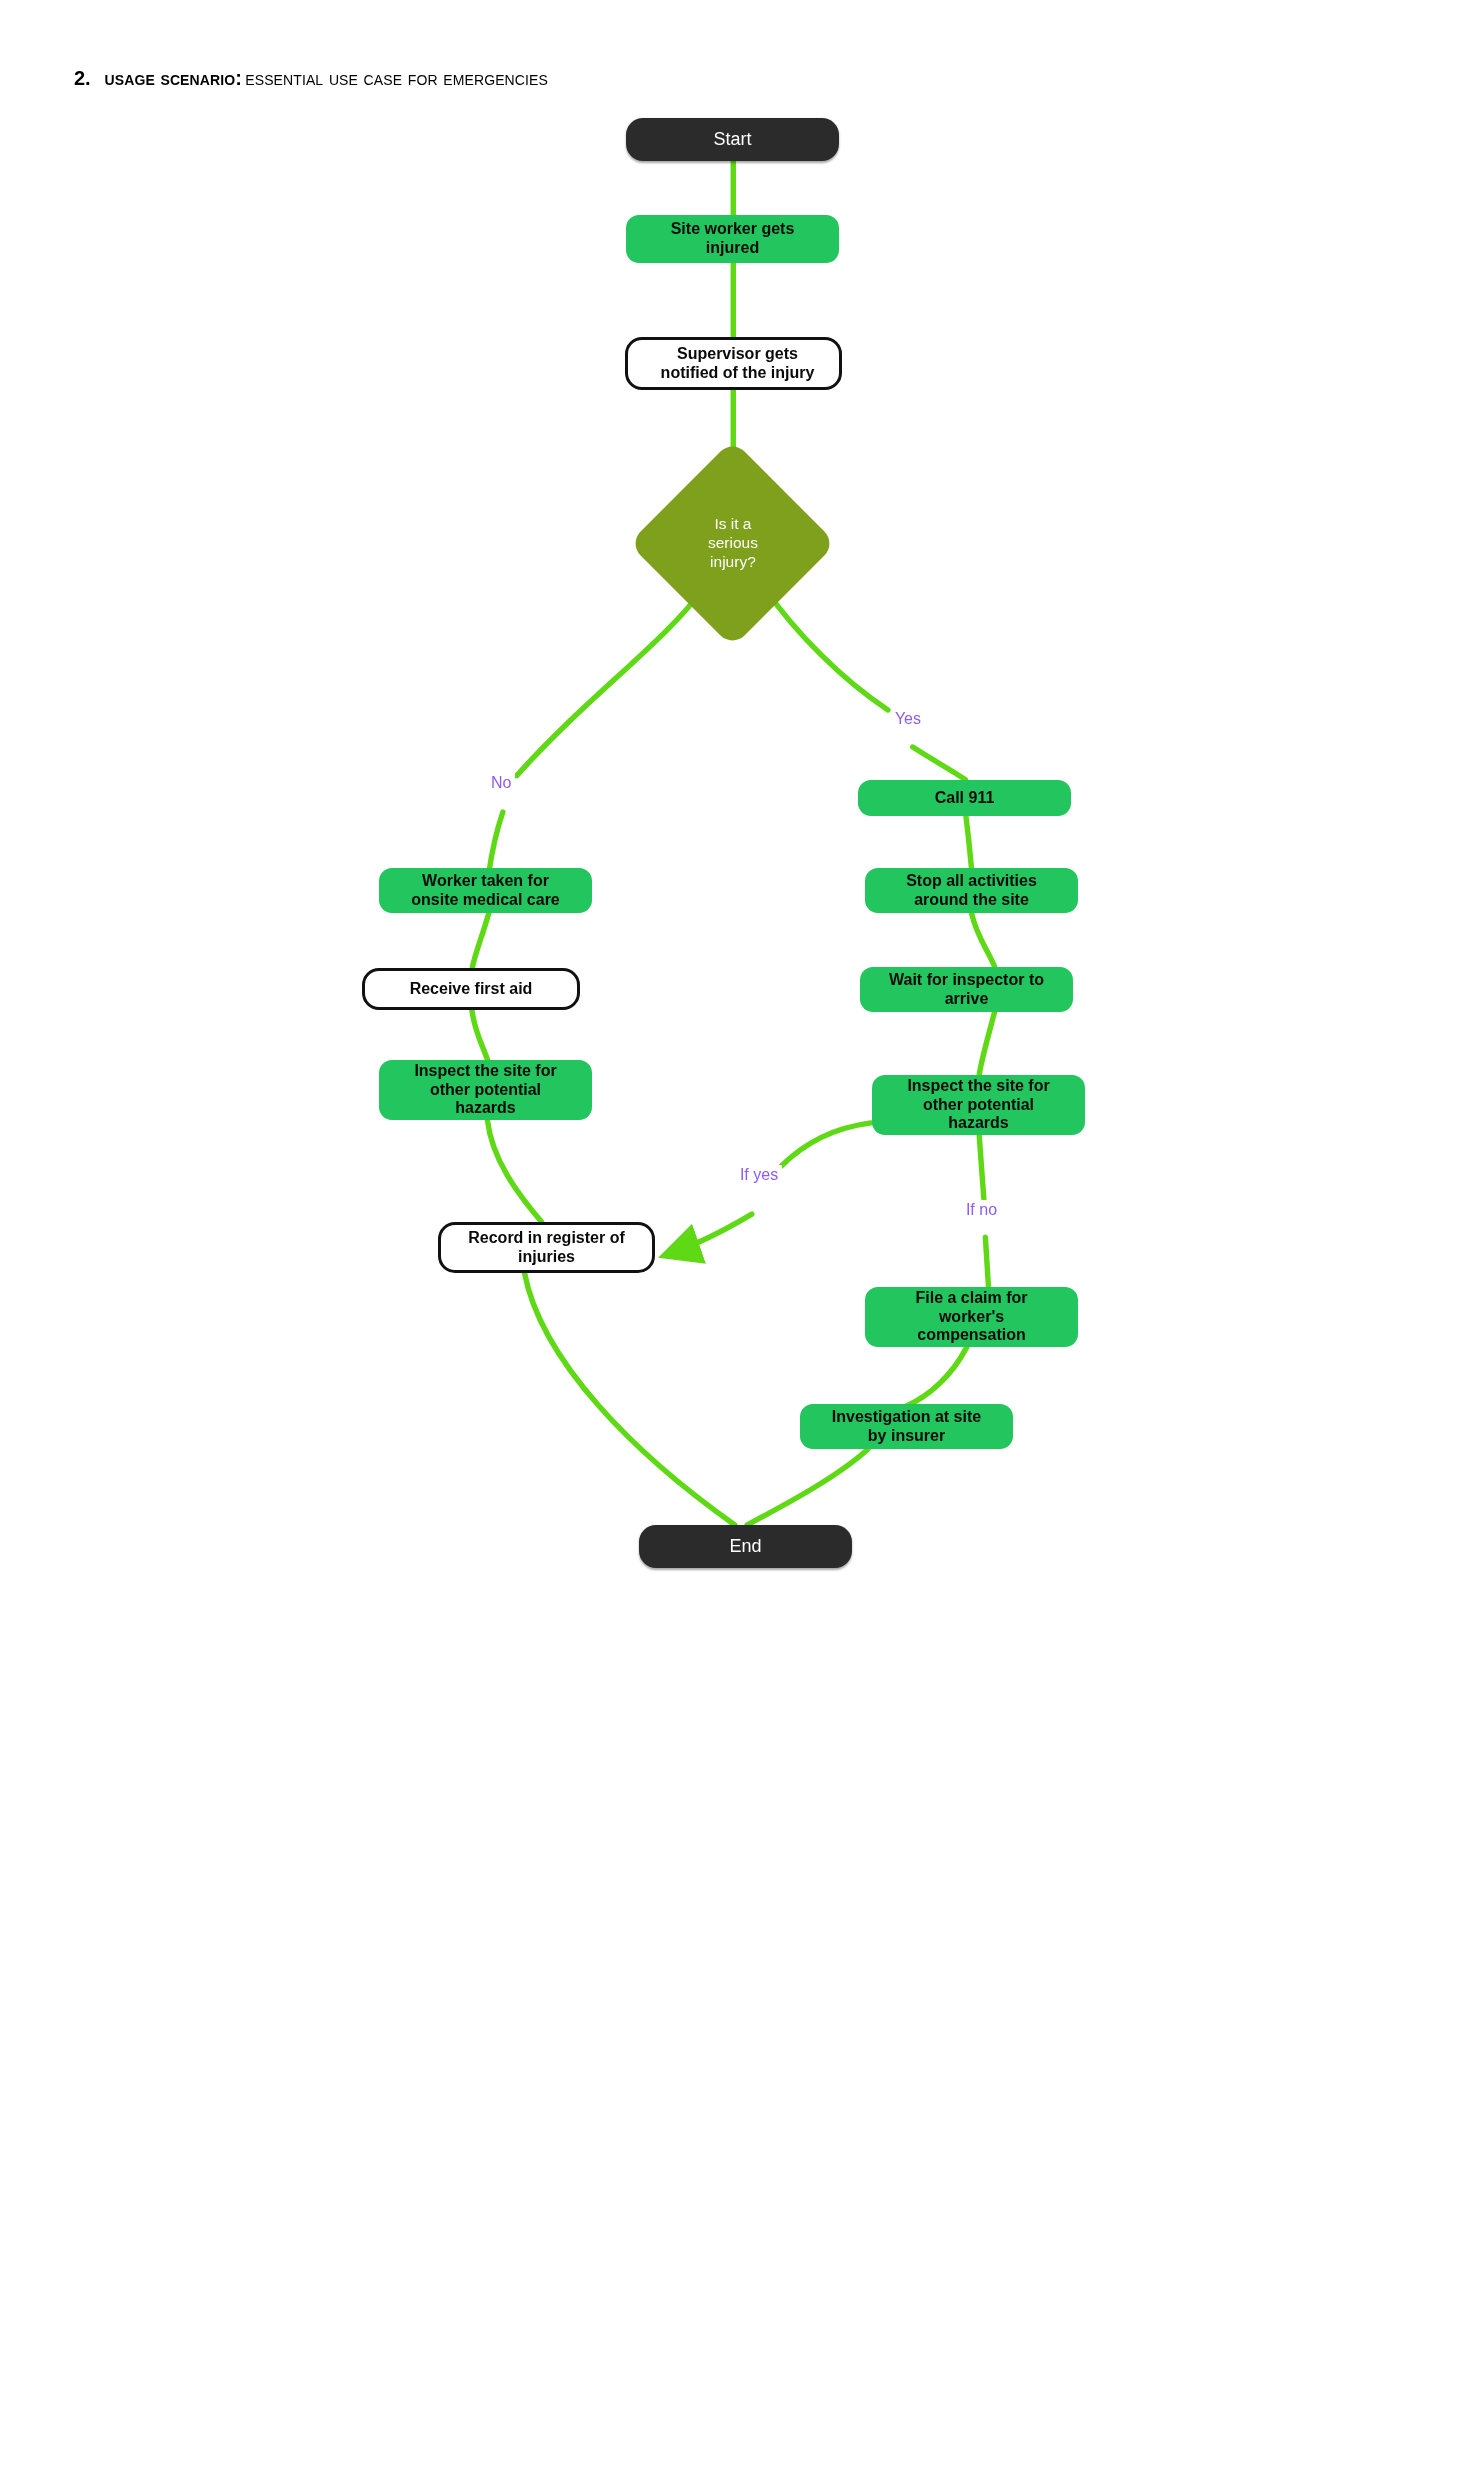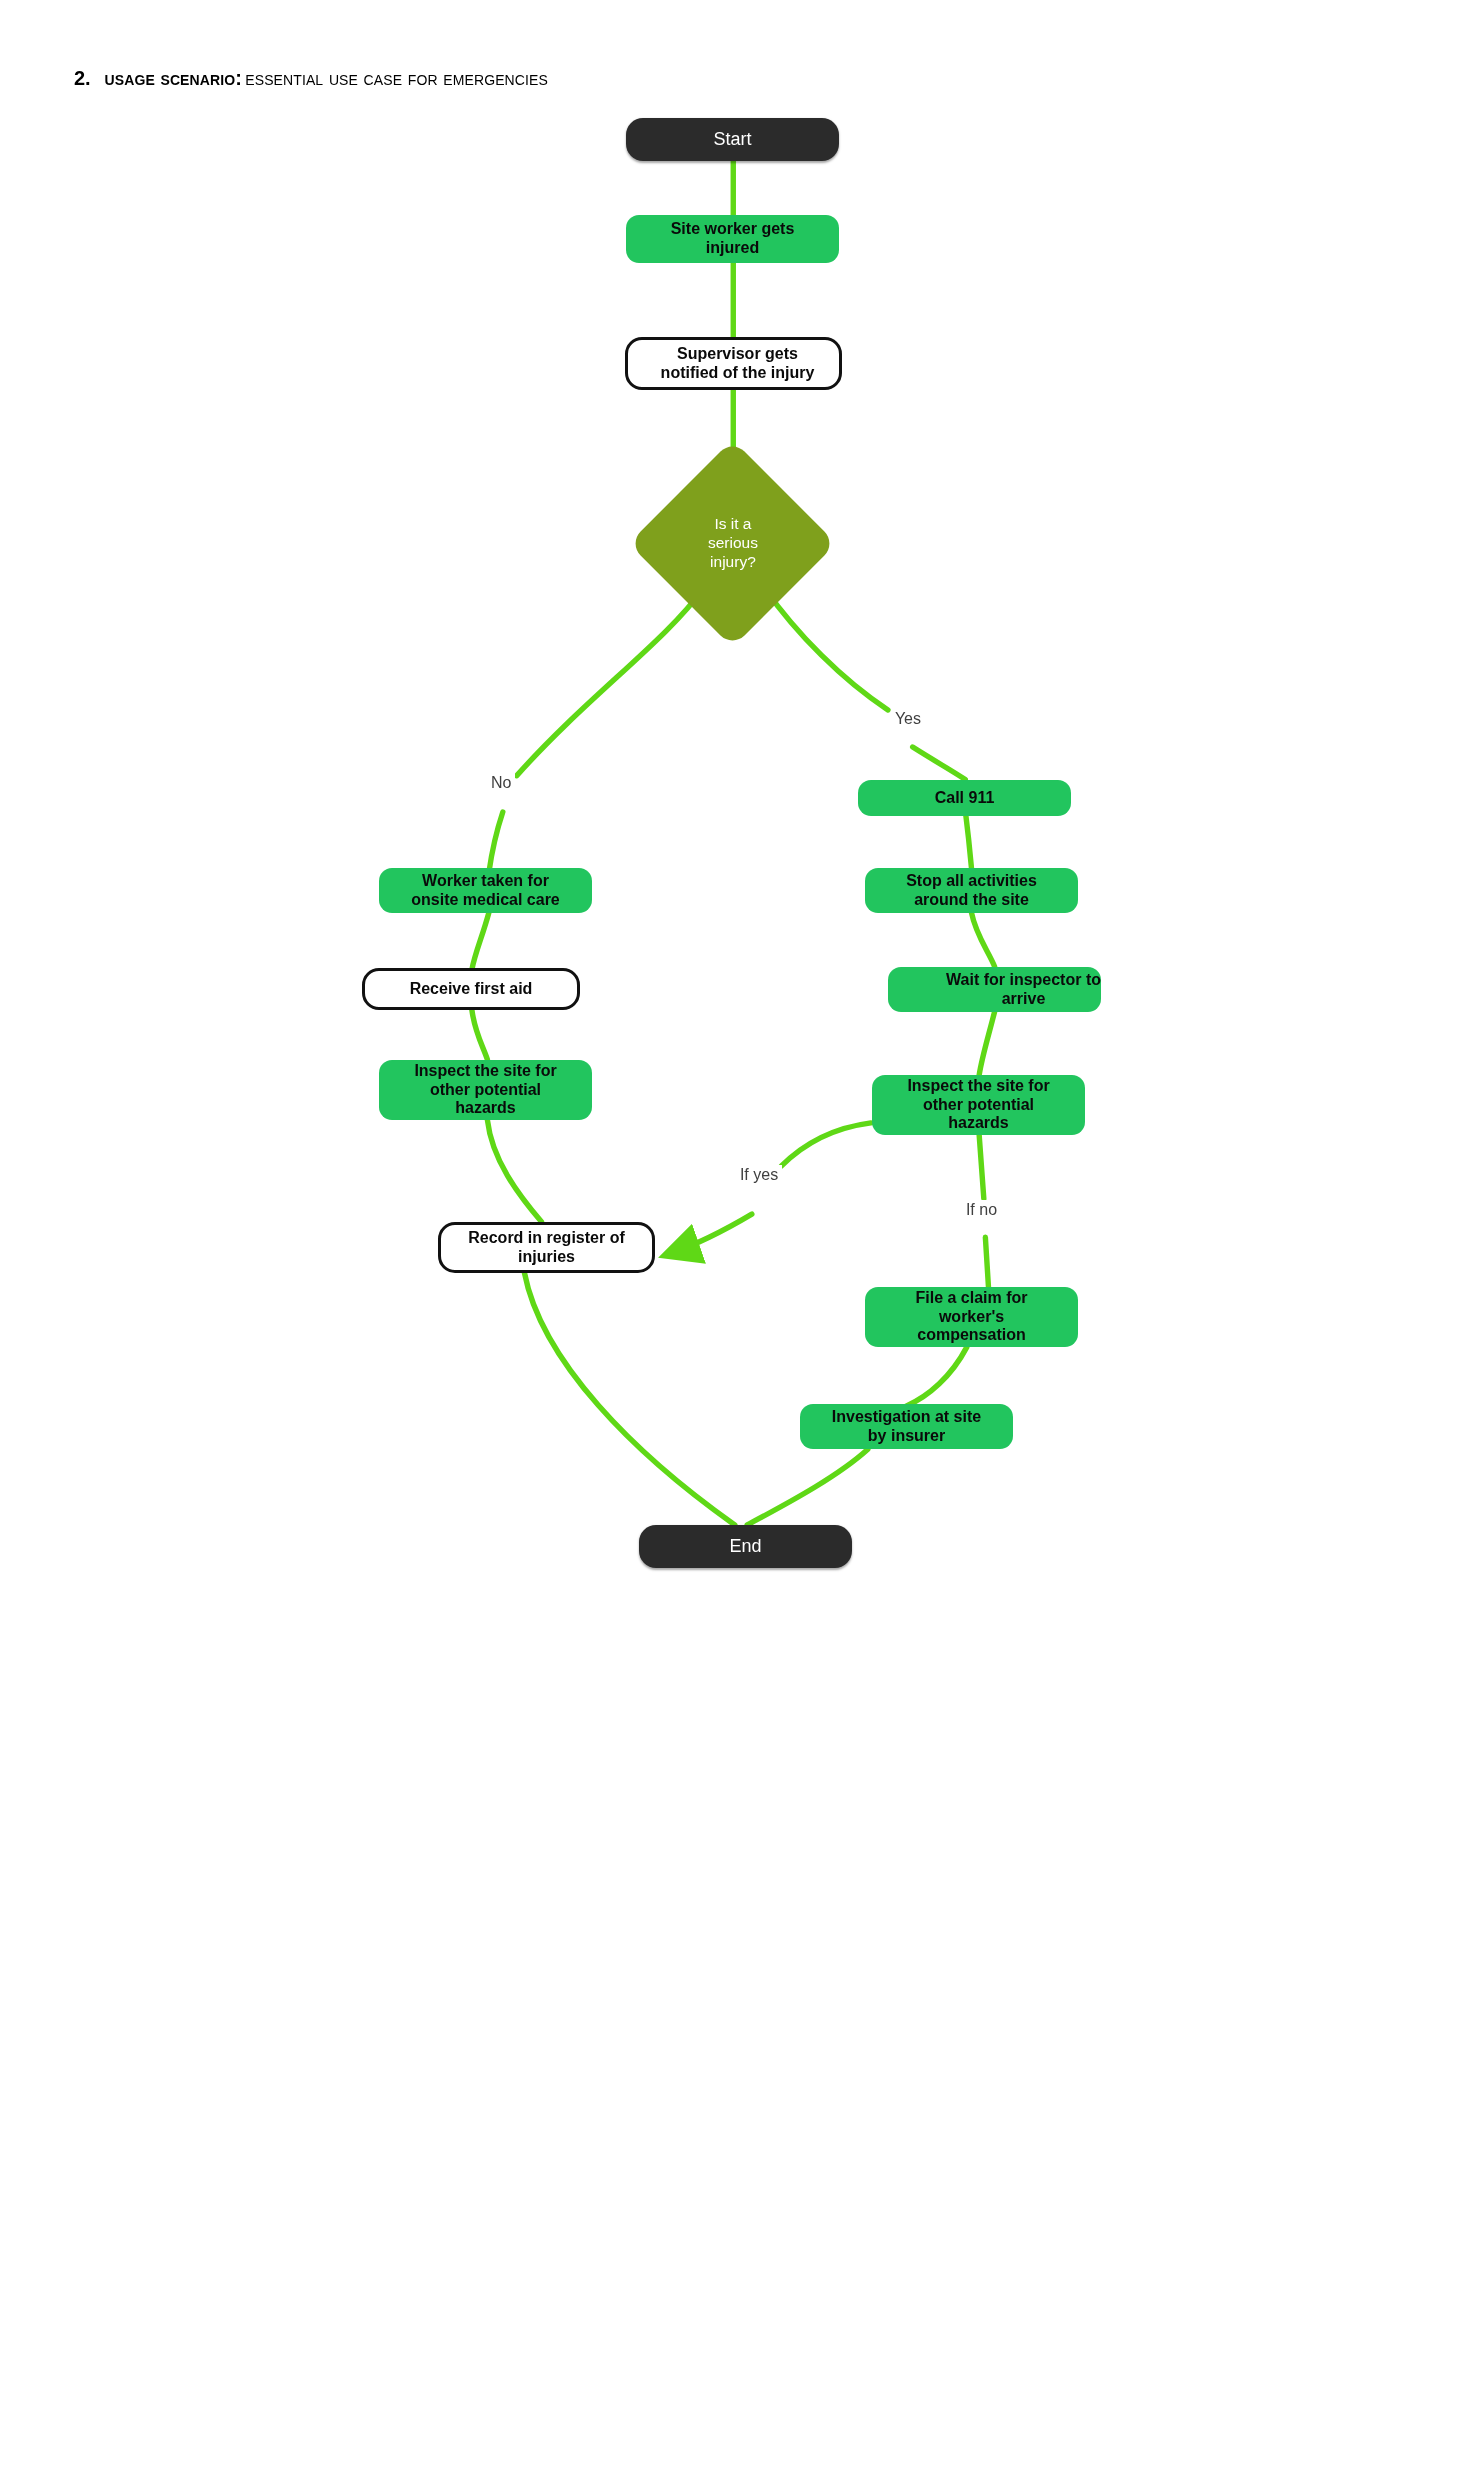--- a/index.html
+++ b/index.html
@@ -119,21 +119,21 @@
   }
   .node-decision > span {
     display: block;
     transform: rotate(-45deg);
     line-height: 1.22;
   }
 
   .edge-label {
     position: absolute;
     font-size: 16px;
-    color: #404040;
+    color: #8b5cf6;
     font-family: "Liberation Sans", sans-serif;
     white-space: nowrap;
     z-index: 3;
     background: #ffffff;
     padding: 0.8px 3.9px;
   }
 </style>
 </head>
 <body>
 
@@ -232,21 +232,21 @@
     <span>
       <span>Stop all activities</span><br>
       <span>around the site</span>
     </span>
   </div>
 
   <div class="node node-io" style="left:362px; top:968px; width:218px; height:42px;">
     <span>Receive first aid</span>
   </div>
 
-  <div class="node node-process" style="left:888px; top:967px; width:213px; height:45px;justify-content:flex-end;">
+  <div class="node node-process" style="left:860px; top:967px; width:213px; height:45px;">
     <span>
       <span>Wait for inspector to</span><br>
       <span>arrive</span>
     </span>
   </div>
 
   <div class="node node-process" style="left:379px; top:1060px; width:213px; height:60px;">
     <span>
       <span>Inspect the site for</span><br>
       <span>other potential</span><br>

